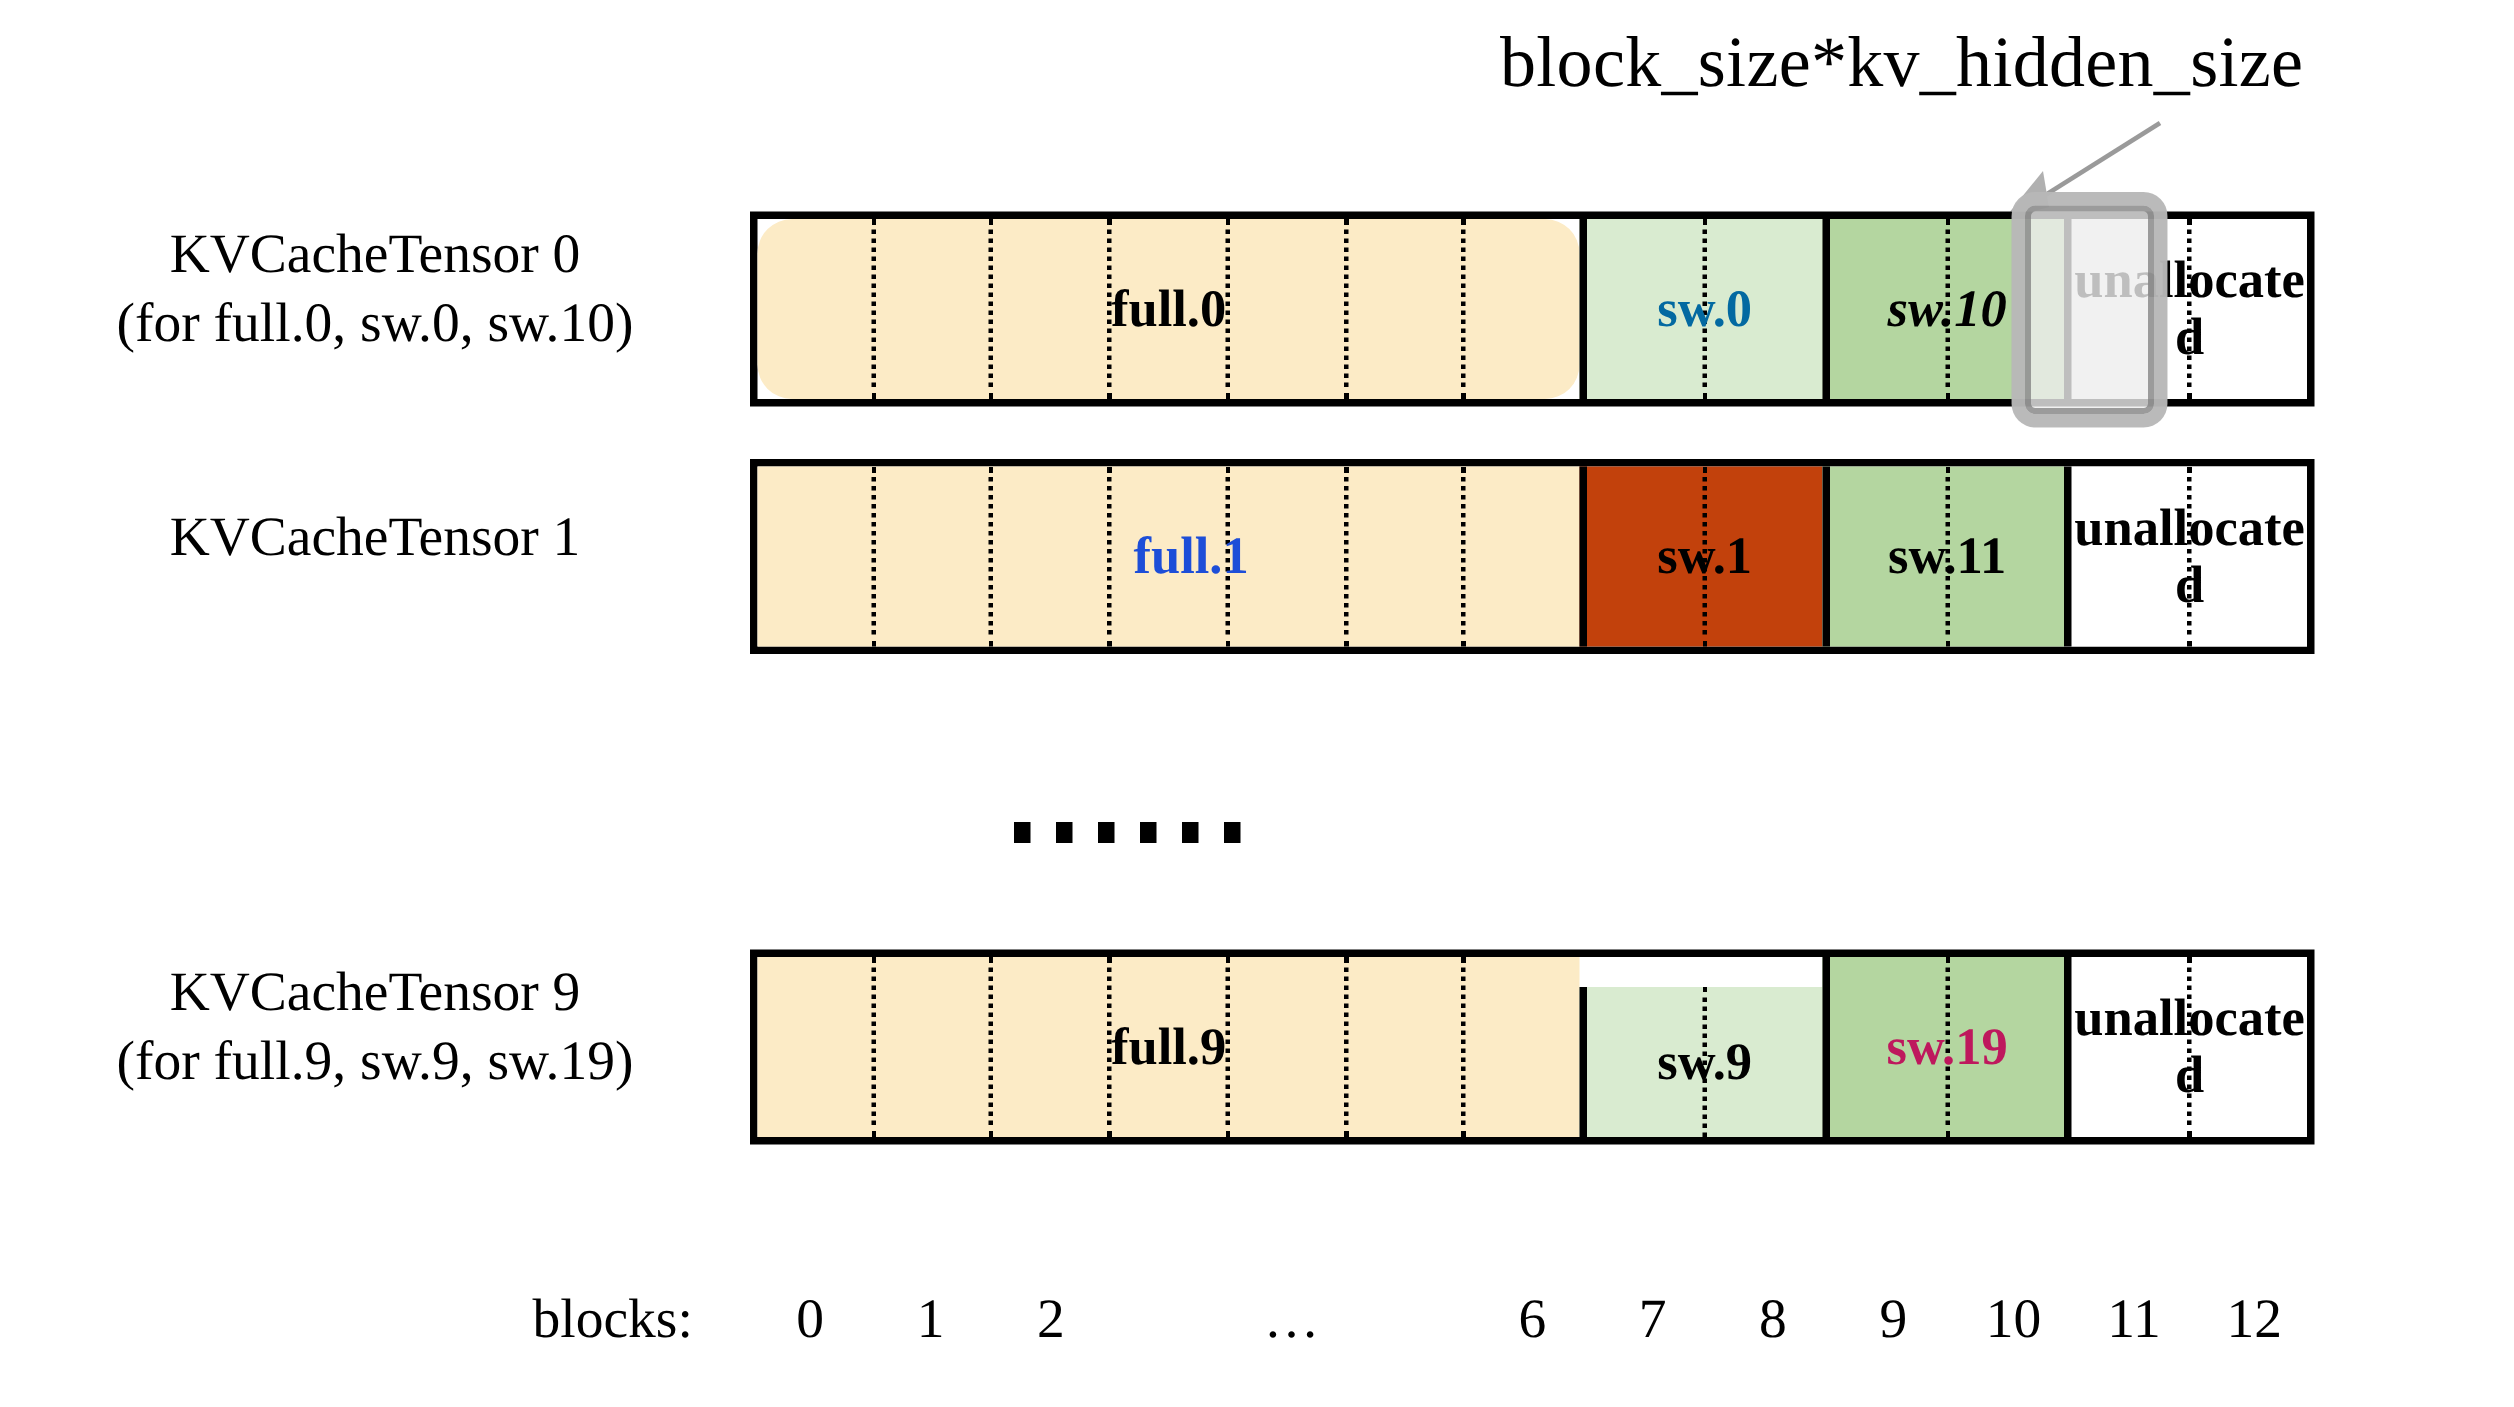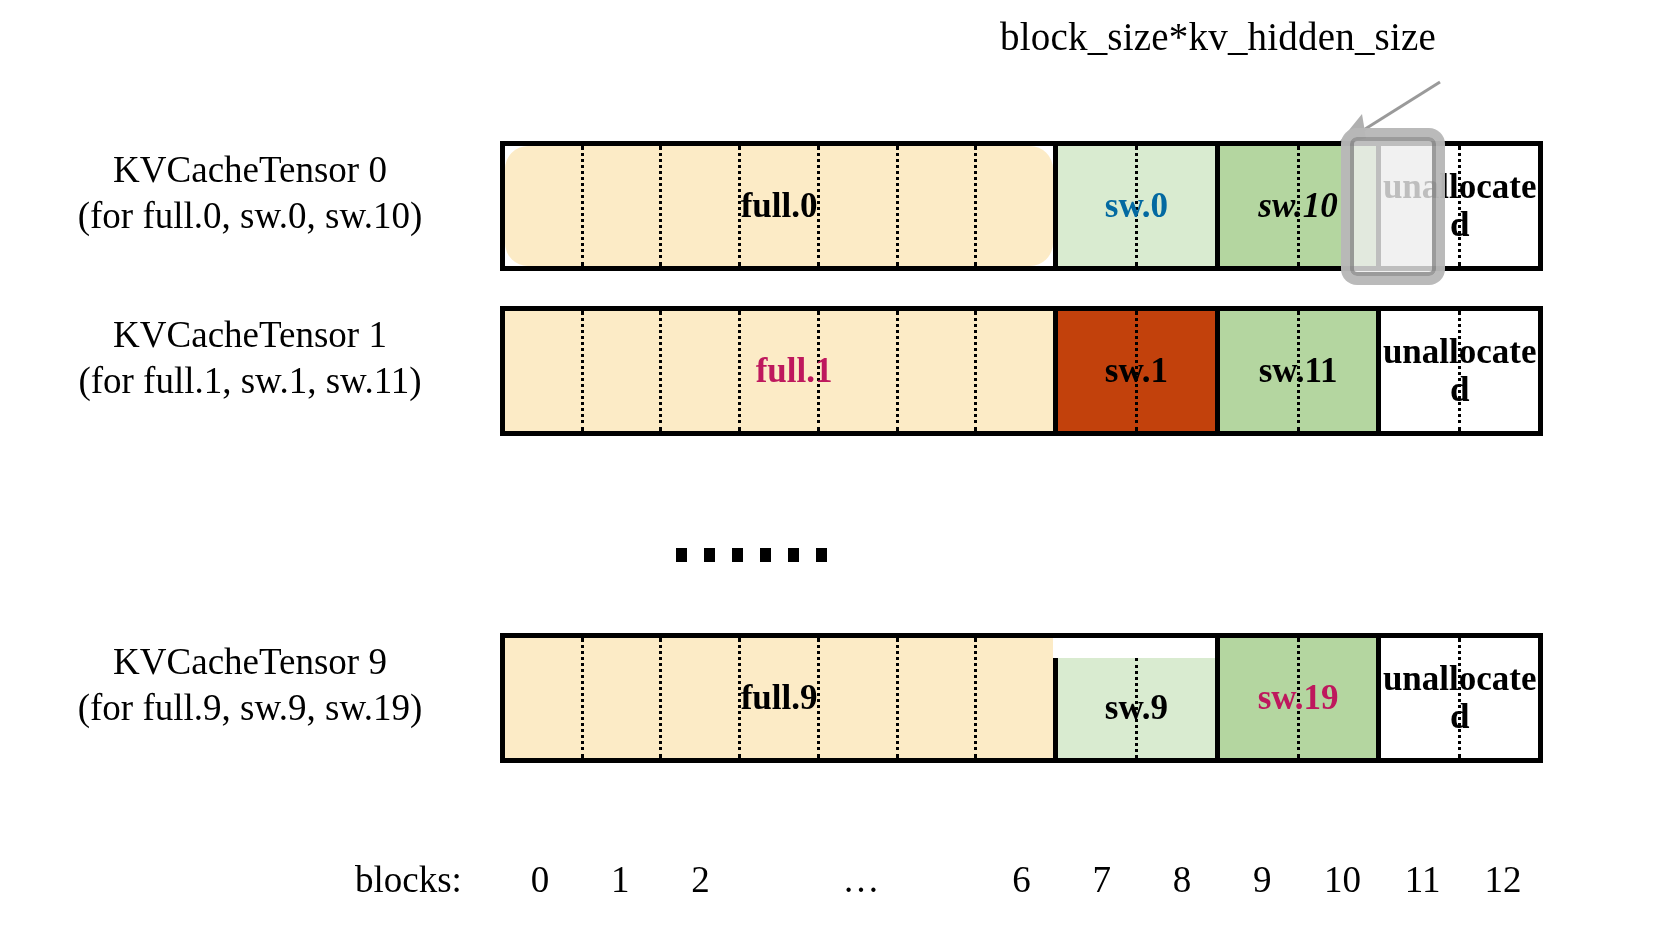--- a/index.html
+++ b/index.html
@@ -8,21 +8,21 @@
     background:#ffffff;
     font-family:"Liberation Serif","DejaVu Serif",serif;
     overflow:hidden;
     position:relative;
   }
 
   
   #annotation-text{
     position:absolute;
     left:1000px; top:14px;
-    font-size:39px;
+    font-size:48px;
     color:#000;
     white-space:nowrap;
     letter-spacing:.2px;
   }
   #annotation-arrow{
     position:absolute;
     left:1320px; top:78px;
     width:130px; height:70px;
     pointer-events:none;
   }
@@ -194,34 +194,33 @@
           <span></span>
         </div>
         <span class="seg-label" style="color: rgb(0, 0, 0); width: 100%;">unallocated</span>
       </div>
     </div>
 </div>
 
 <div class="row" id="row-1">
   <div class="row-label">
     <span>KVCacheTensor 1</span>
-    <span class="l2">(for full.1, sw.1, sw.11)</span>
   </div>
   <div class="bar">
       <div class="seg" style="flex: 7 1 0px; background: rgb(252, 235, 198);">
         <div class="divs">
           <span></span>
           <span></span>
           <span></span>
           <span></span>
           <span></span>
           <span></span>
           <span></span>
         </div>
-        <span class="seg-label" style="color: #be185d; margin-left: 30px;">full.1</span>
+        <span class="seg-label" style="color: #1d4ed8; margin-left: 30px;">full.1</span>
       </div>
       <div class="seg" style="flex: 2 1 0px; background: #c2410c;">
         <div class="divs">
           <span></span>
           <span></span>
         </div>
         <span class="seg-label" style="color: rgb(0, 0, 0);">sw.1</span>
       </div>
       <div class="seg" style="flex: 2 1 0px; background: rgb(180, 214, 160);">
         <div class="divs">

